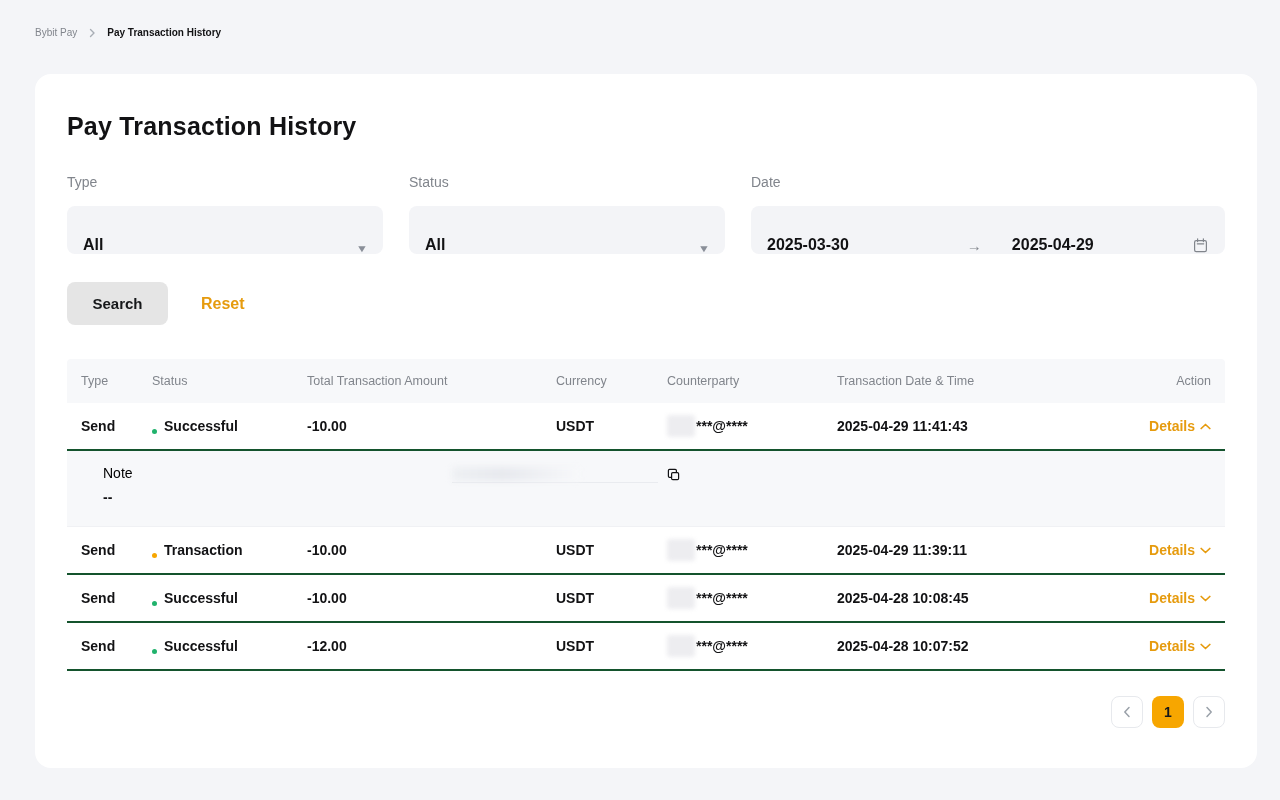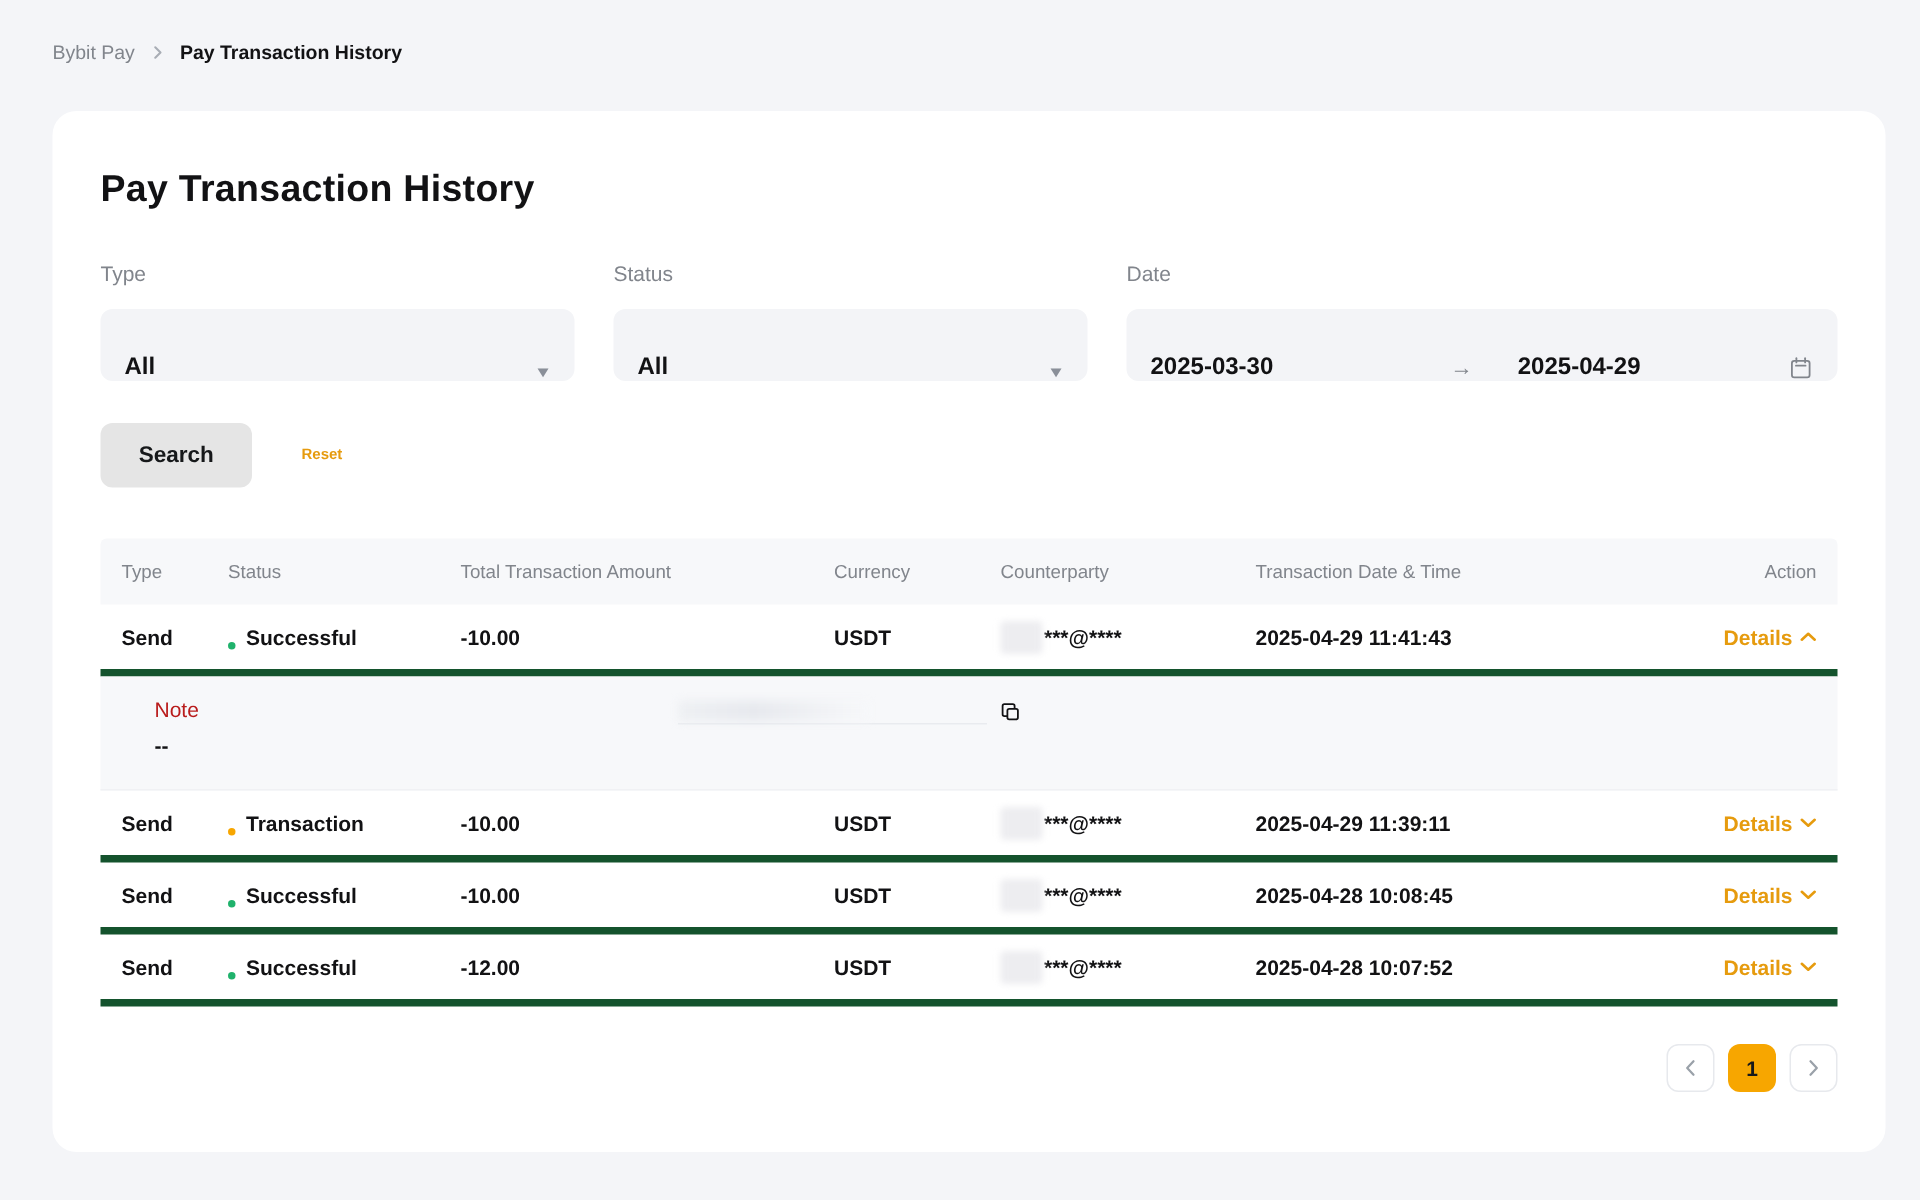--- a/index.html
+++ b/index.html
@@ -8,21 +8,21 @@
     font-family: "Liberation Sans", "DejaVu Sans", sans-serif;
     background: #f4f5f8;
     color: #121214;
     overflow: hidden;
     position: relative;
   }
   
   .breadcrumb {
     position: absolute; left: 35px; top: 27px;
     display: flex; align-items: center; gap: 10px;
-    font-size: 13px;
+    font-size: 10px;
   }
   .crumb-parent { color: #81858c; }
   .crumb-sep { display:flex; align-items:center; color:#a8adb5; }
   .crumb-current { color: #121214; font-weight: 700; }
   
   .card {
     position: absolute; left: 35px; top: 74px;
     width: 1222px; height: 694px;
     background: #ffffff; border-radius: 16px;
     padding: 38px 32px 0 32px;
@@ -44,34 +44,34 @@
   .calendar-icon { margin-left: auto; display: flex; }
   
   .actions-row { display: flex; align-items: center; margin-top: 28px; height: 43px; }
   .search-btn {
     width: 101px; height: 43px; border: none; border-radius: 8px;
     background: #e5e5e5; color: #16181a; font-size: 15px; font-weight: 700;
     font-family: inherit; cursor: pointer;
   }
   .reset-btn {
     margin-left: 33px; background: none; border: none; font-family: inherit;
-    color: #e69b0e; font-size: 10px; font-weight: 700; cursor: pointer;
+    color: #e69b0e; font-size: 16px; font-weight: 700; cursor: pointer;
   }
   
   .table { margin-top: 34px; }
   .t-row {
     display: grid;
     grid-template-columns: 85px 155px 249px 111px 170px 240px 1fr;
     align-items: center;
   }
   .t-head {
     height: 44px; background: #f7f8fa; border-radius: 4px 4px 0 0;
     color: #81858c; font-size: 12.5px; font-weight: 400;
   }
-  .t-data { height: 48px; border-bottom: 5px solid #14532d; font-size: 14px; font-weight: 700; }
+  .t-data { height: 48px; border-bottom: 2px solid #14532d; font-size: 14px; font-weight: 700; }
   .cell:first-child { padding-left: 14px; }
   .cell-action { text-align: right; padding-right: 14px; }
   .status-cell { display: flex; align-items: flex-end; gap: 7px; }
   .dot { width: 5px; height: 5px; border-radius: 50%; flex: 0 0 auto; }
   .dot-success { background: #20b26c; }
   .dot-processing { background: #f7a600; }
   .cp-cell { display: flex; align-items: center; }
   .blur-chip {
     display: inline-block; width: 28px; height: 22px; border-radius: 3px;
     background: #ededf0; filter: blur(2px); margin-right: 1px;
@@ -80,21 +80,21 @@
     color: #e69b0e; font-weight: 700; font-size: 14px; text-decoration: none;
     display: inline-flex; align-items: center; gap: 5px; cursor: pointer;
   }
   .details-link svg { display: block; }
   
   .expand-panel {
     background: #f7f8fa; border-bottom: 1px solid #f0f1f4;
     height: 76px; display: grid; grid-template-columns: 349px 353px 1fr;
     padding: 14px 0 0 36px;
   }
-  .panel-label { font-size: 14px; color: #b91c1c; height: 20px; margin-bottom: 4px; }
+  .panel-label { font-size: 14px; color: #000000; height: 20px; margin-bottom: 4px; }
   .panel-value { font-size: 14px; font-weight: 700; color: #121214; }
   .order-value-row { display: flex; align-items: center; gap: 8px; }
   .order-blur-wrap {
     width: 206px; height: 18px; position: relative;
     border-bottom: 1px solid #e9ebef;
   }
   .order-blur {
     position: absolute; left: 0; top: 2px; width: 128px; height: 14px;
     background: linear-gradient(90deg, #eef0f3, #e7e9ee 40%, #f2f3f6 80%, #f7f8fa);
     filter: blur(3px); border-radius: 2px;

